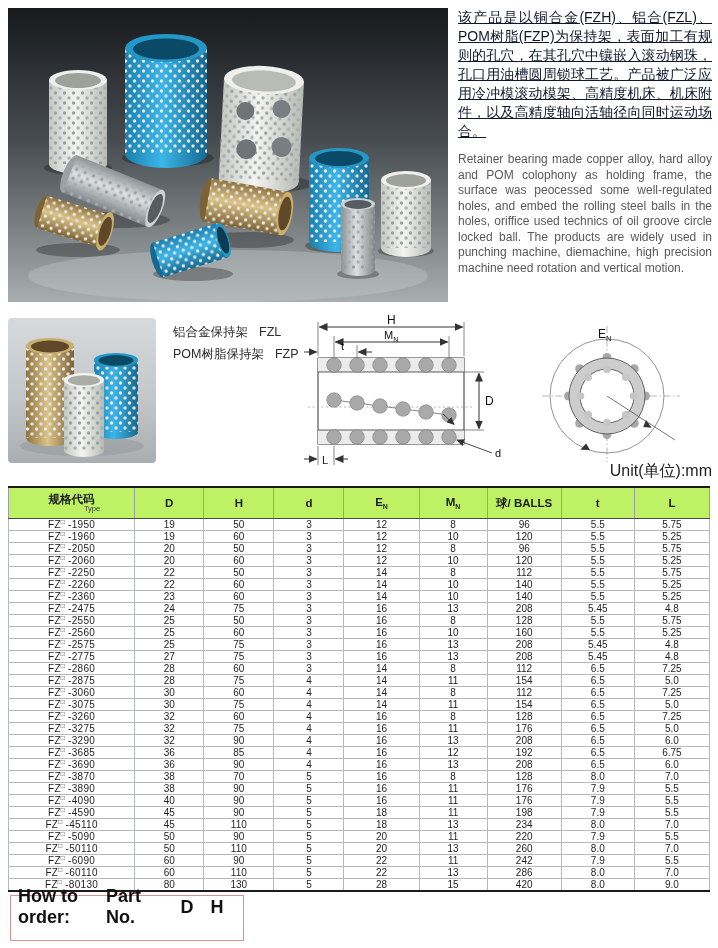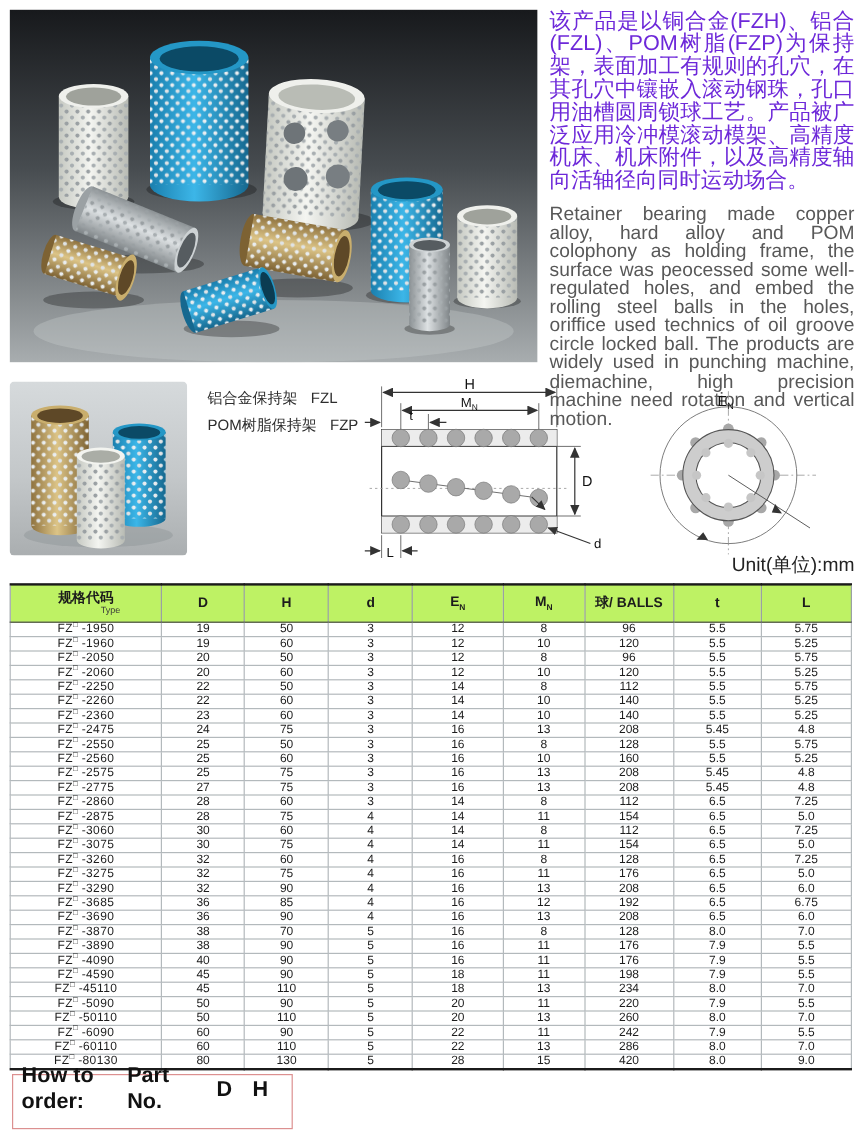--- a/index.html
+++ b/index.html
@@ -4,22 +4,22 @@
 <style>
   html,body{margin:0;padding:0;}
   body{
     width:718px;height:948px;background:#ffffff;position:relative;
     font-family:"Liberation Sans","DejaVu Sans",sans-serif;color:#222;
     overflow:hidden;
   }
 
   
   .intro{position:absolute;left:458px;top:2px;width:254px;}
-  .intro .cn{font-size:18px;line-height:19px;color:#6d28d9;text-align:justify;margin:6px 0 11px 0;}
-  .intro .en{font-size:16px;line-height:15.5px;color:#585858;text-align:justify;margin:0;}
+  .intro .cn{font-size:14px;line-height:19px;color:#0f172a;text-align:justify;margin:6px 0 11px 0;text-decoration:underline;}
+  .intro .en{font-size:12px;line-height:15.5px;color:#585858;text-align:justify;margin:0;}
 
   
   .photo-main{position:absolute;left:8px;top:8px;width:440px;height:294px;}
   .photo-small{position:absolute;left:8px;top:318px;width:148px;height:145px;}
 
   
   .materials{position:absolute;left:173px;top:321px;font-size:12.5px;color:#2d2d2d;}
   .materials .mat-row{line-height:22px;white-space:nowrap;}
   .materials .code{margin-left:11px;}
 

